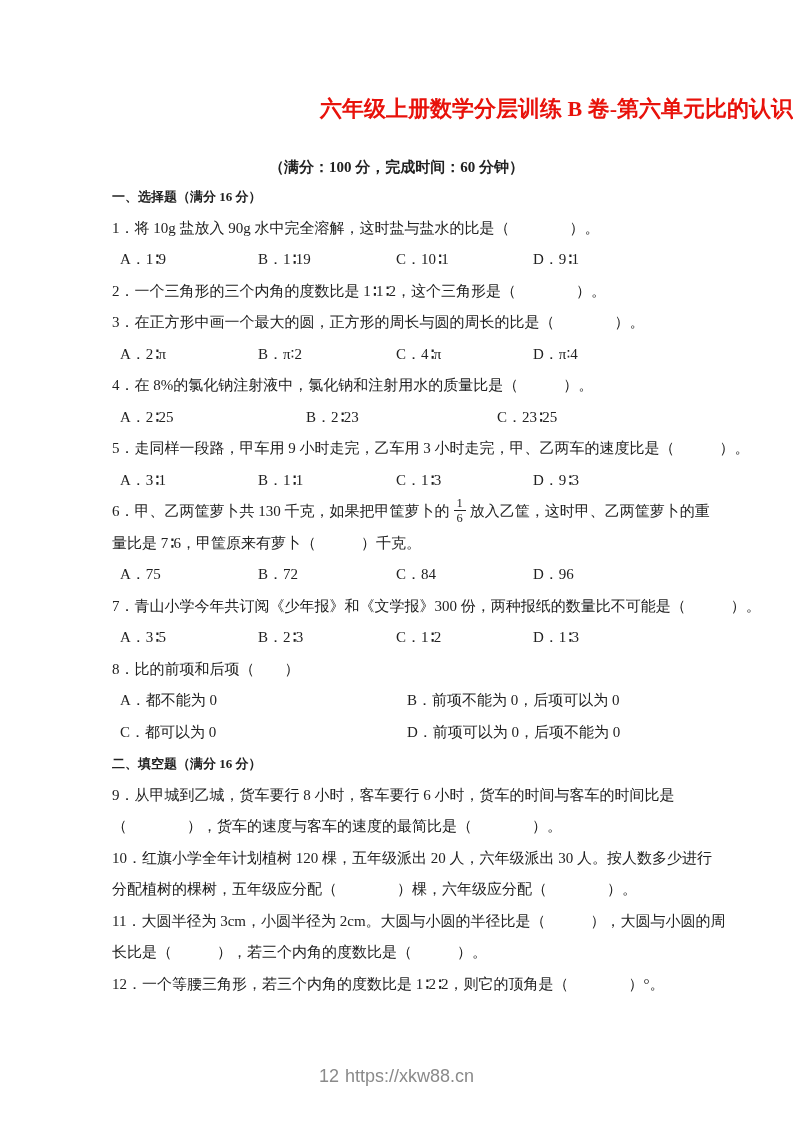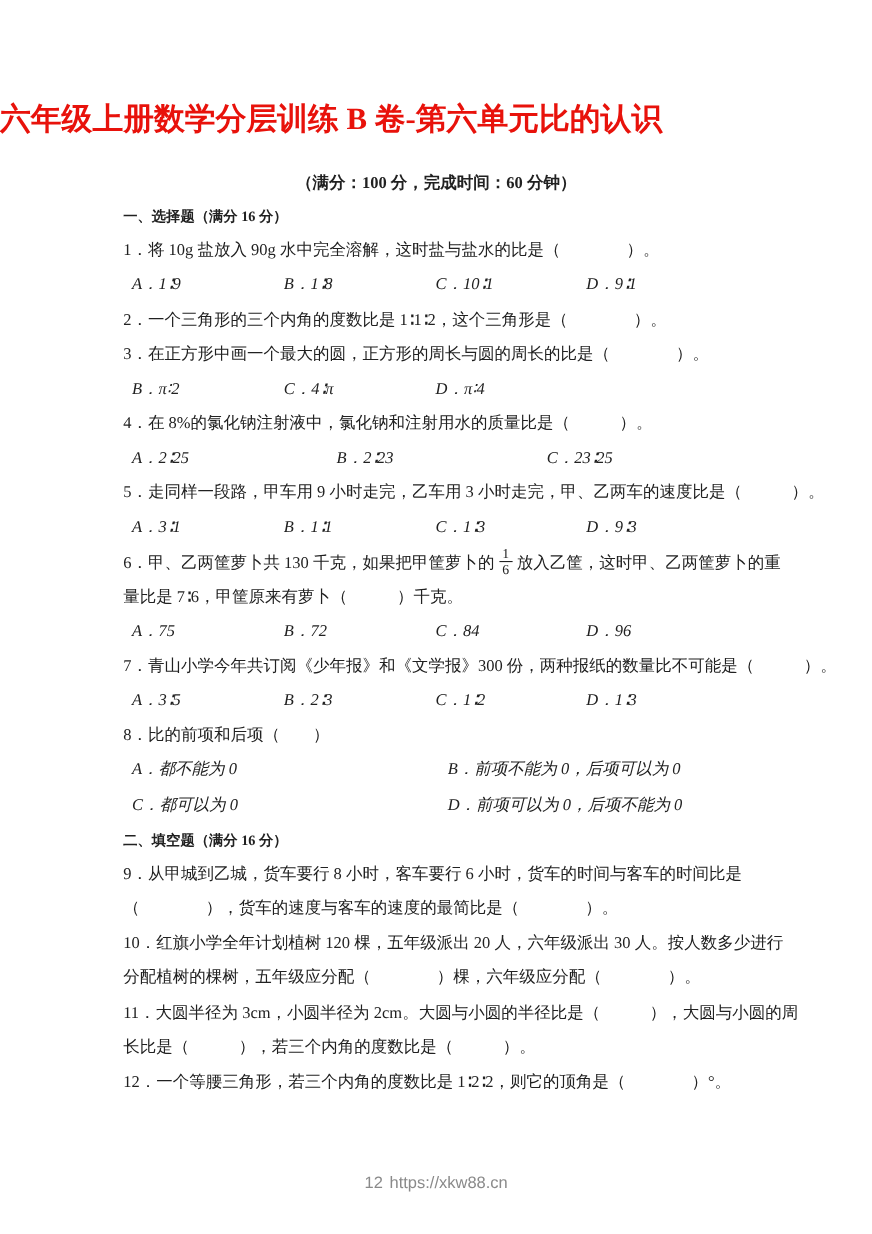--- a/index.html
+++ b/index.html
@@ -7,23 +7,23 @@
     position: relative;
     width: 793px;
     height: 1122px;
     background: #ffffff;
     overflow: hidden;
     font-family: "Liberation Serif", "DejaVu Serif", serif;
     color: #212121;
   }
   .title {
     margin-top: 94px;
-    text-align: left;
+    text-align: right;
     color: #e8120b;
-    font-size: 28px;
+    font-size: 22px;
     font-weight: bold;
     line-height: 30px;
     white-space: nowrap;
   }
   .subtitle {
     margin-top: 31px;
     text-align: center;
     font-size: 15px;
     font-weight: bold;
     line-height: 24px;
@@ -35,70 +35,71 @@
     height: 31.5px;
     line-height: 31.5px;
     font-size: 15px;
     white-space: nowrap;
   }
   .sec { font-weight: bold; font-size: 13px; }
   .opts {
     display: grid;
     padding-left: 8px;
   }
-  .opts span { white-space: nowrap; font-style: italic; }
+  .opts span { white-space: nowrap; }
   .opts4 { grid-template-columns: 138px 138px 137px auto; }
   .opts3 { grid-template-columns: 186px 191px auto; }
   .opts2 { grid-template-columns: 287px auto; }
   .frac {
     display: inline-block;
     vertical-align: middle;
     text-align: center;
     font-size: 12.5px;
     line-height: 14px;
     margin: 0 4px 4px 4px;
   }
   .frac .num { display: block; padding: 0 3px; }
   .frac .den { display: block; border-top: 1px solid #212121; padding: 0 3px; }
   .footer {
     position: absolute;
     left: 0; right: 0;
     top: 1064px;
     text-align: center;
     font-family: "Liberation Sans", "DejaVu Sans", sans-serif;
-    font-size: 15px;
+    font-size: 18px;
     line-height: 24px;
     color: #8a8a8a;
   }
   .footer span { margin: 0 3px; }
 </style>
 </head>
 <body>
 
 <div class="page">
 
   <div class="title">六年级上册数学分层训练 B 卷-第六单元比的认识</div>
   <div class="subtitle">（满分：100 分，完成时间：60 分钟）</div>
 
   <div class="doc">
 
     <div class="line sec">一、选择题（满分 16 分）</div>
 
     <div class="line">1．将 10g 盐放入 90g 水中完全溶解，这时盐与盐水的比是（　　　　）。</div>
     <div class="line opts opts4">
       <span>A．1∶9</span>
-      <span>B．1∶8</span>
+      <span>B．1∶19</span>
       <span>C．10∶1</span>
       <span>D．9∶1</span>
     </div>
 
     <div class="line">2．一个三角形的三个内角的度数比是 1∶1∶2，这个三角形是（　　　　）。</div>
 
     <div class="line">3．在正方形中画一个最大的圆，正方形的周长与圆的周长的比是（　　　　）。</div>
     <div class="line opts opts4">
+      <span>A．2∶π</span>
       <span>B．π∶2</span>
       <span>C．4∶π</span>
       <span>D．π∶4</span>
     </div>
 
     <div class="line">4．在 8%的氯化钠注射液中，氯化钠和注射用水的质量比是（　　　）。</div>
     <div class="line opts opts3">
       <span>A．2∶25</span>
       <span>B．2∶23</span>
       <span>C．23∶25</span>

